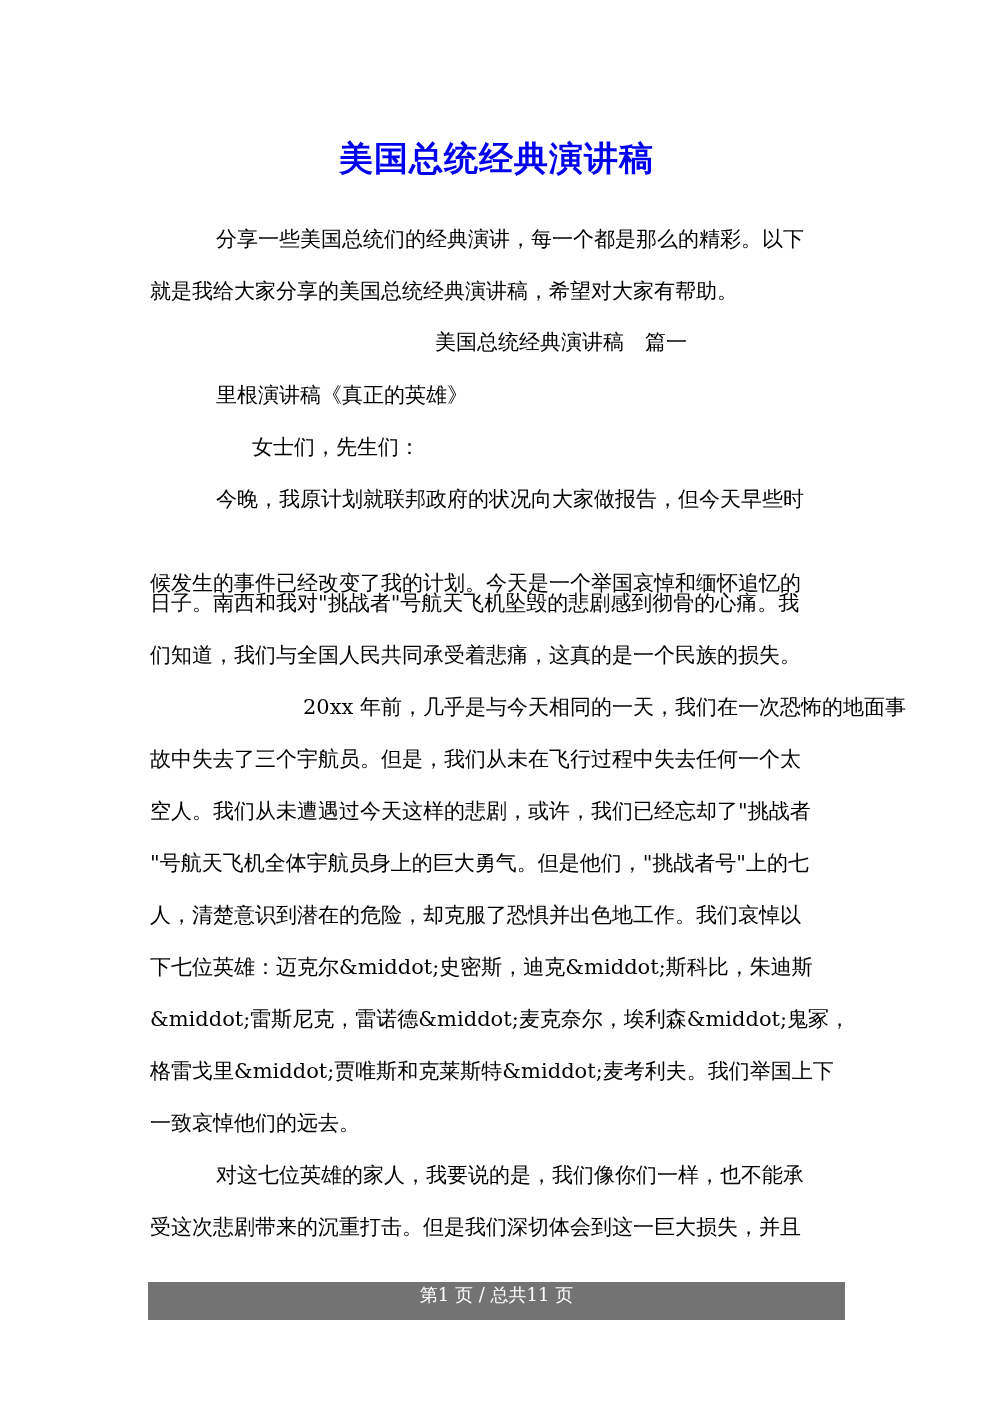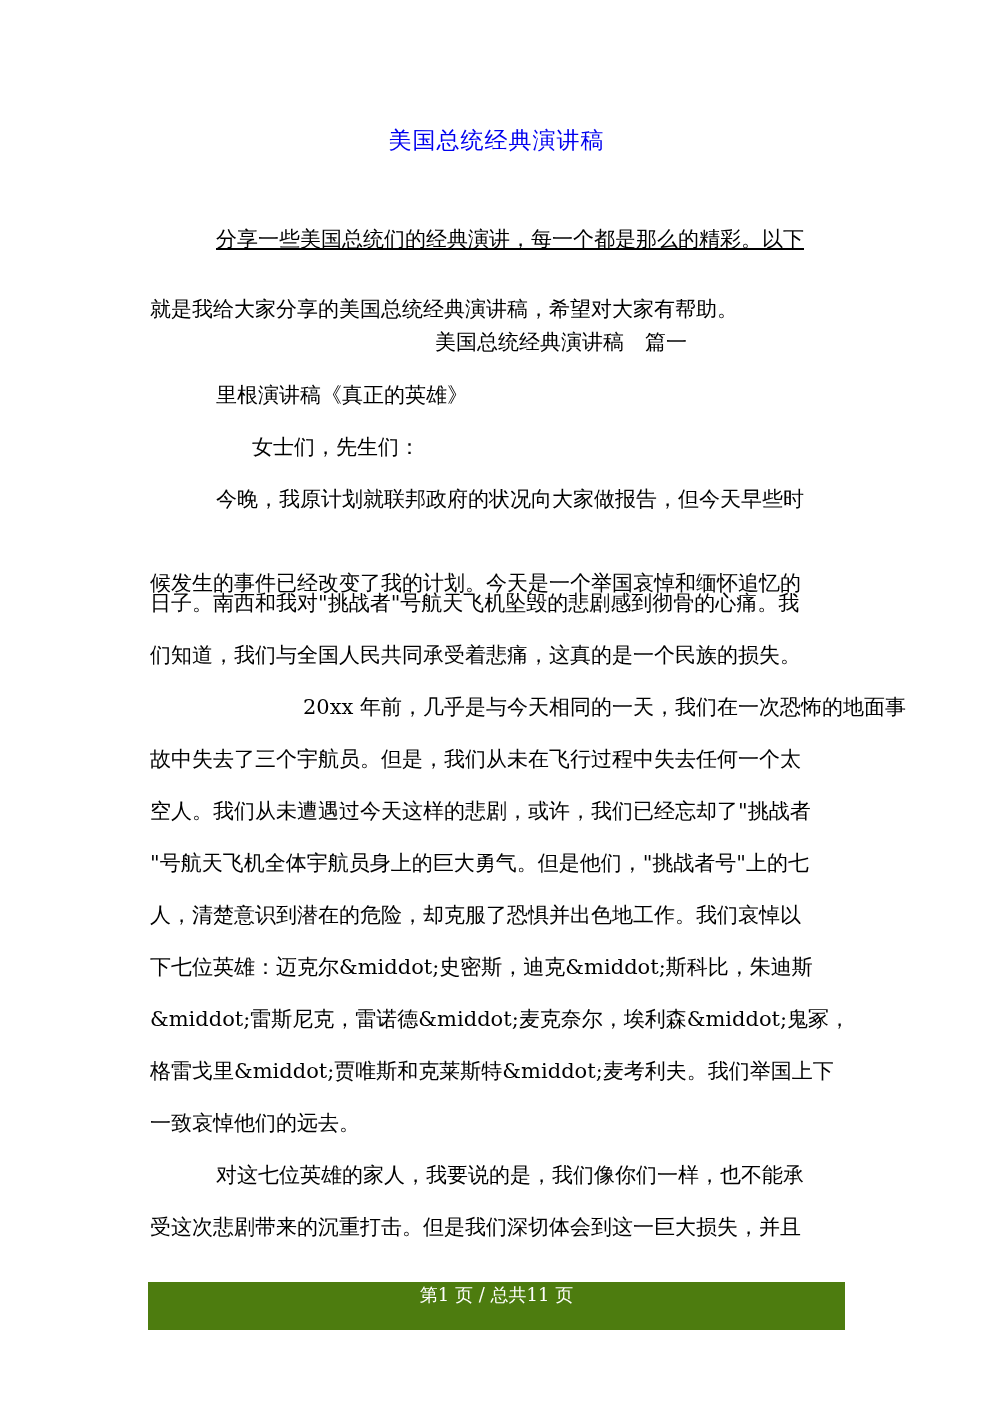--- a/index.html
+++ b/index.html
@@ -1,34 +1,34 @@
 <!DOCTYPE html>
 <html><head>
   <meta charset="utf-8">
   <style>
     html, body { margin: 0; padding: 0; background: #ffffff; }
     body { width: 993px; height: 1404px; position: relative; overflow: hidden;
            font-family: "DejaVu Serif", "Liberation Serif", serif; color: #000; }
-    .title { position: absolute; top: 125px; left: 0; width: 993px; text-align: center;
-             font-family: "DejaVu Sans", sans-serif; font-weight: normal; font-size: 23px;
+    .title { position: absolute; top: 136px; left: 0; width: 993px; text-align: center;
+             font-family: "DejaVu Sans", sans-serif; font-weight: bold; font-size: 34px;
              color: #0000ee; letter-spacing: 1px; }
     .line { position: absolute; left: 150px; width: 690px; font-size: 21px; line-height: 30px;
             white-space: nowrap; }
     .indent { left: 216px; }
-    .footer { position: absolute; left: 148px; top: 1282px; width: 697px; height: 48px;
-              background: #4d7c0f; color: #fff; text-align: center; font-size: 18px; line-height: 26px; }
+    .footer { position: absolute; left: 148px; top: 1282px; width: 697px; height: 38px;
+              background: #737373; color: #fff; text-align: center; font-size: 18px; line-height: 26px; }
   </style>
 </head>
 <body>
 
 <div>
   <div class="title">美国总统经典演讲稿</div>
   <div id="body-lines">
-      <div class="line indent" style="top: 224px; text-decoration: underline;">分享一些美国总统们的经典演讲，每一个都是那么的精彩。以下</div>
-      <div class="line" style="top: 276px; margin-top: 18px;">就是我给大家分享的美国总统经典演讲稿，希望对大家有帮助。</div>
+      <div class="line indent" style="top: 224px;">分享一些美国总统们的经典演讲，每一个都是那么的精彩。以下</div>
+      <div class="line" style="top: 276px;">就是我给大家分享的美国总统经典演讲稿，希望对大家有帮助。</div>
       <div class="line indent" style="top: 327px; text-align: center;">美国总统经典演讲稿　篇一</div>
       <div class="line indent" style="top: 380px;">里根演讲稿《真正的英雄》</div>
       <div class="line indent" style="top: 432px; margin-left: 36px;">女士们，先生们：</div>
       <div class="line indent" style="top: 484px;">今晚，我原计划就联邦政府的状况向大家做报告，但今天早些时</div>
       <div class="line" style="top: 568px;">候发生的事件已经改变了我的计划。今天是一个举国哀悼和缅怀追忆的</div>
       <div class="line" style="top: 588px;">日子。南西和我对"挑战者"号航天飞机坠毁的悲剧感到彻骨的心痛。我</div>
       <div class="line" style="top: 640px;">们知道，我们与全国人民共同承受着悲痛，这真的是一个民族的损失。</div>
       <div class="line indent" style="top: 692px; text-align: right;">20xx 年前，几乎是与今天相同的一天，我们在一次恐怖的地面事</div>
       <div class="line" style="top: 744px;">故中失去了三个宇航员。但是，我们从未在飞行过程中失去任何一个太</div>
       <div class="line" style="top: 796px;">空人。我们从未遭遇过今天这样的悲剧，或许，我们已经忘却了"挑战者</div>

